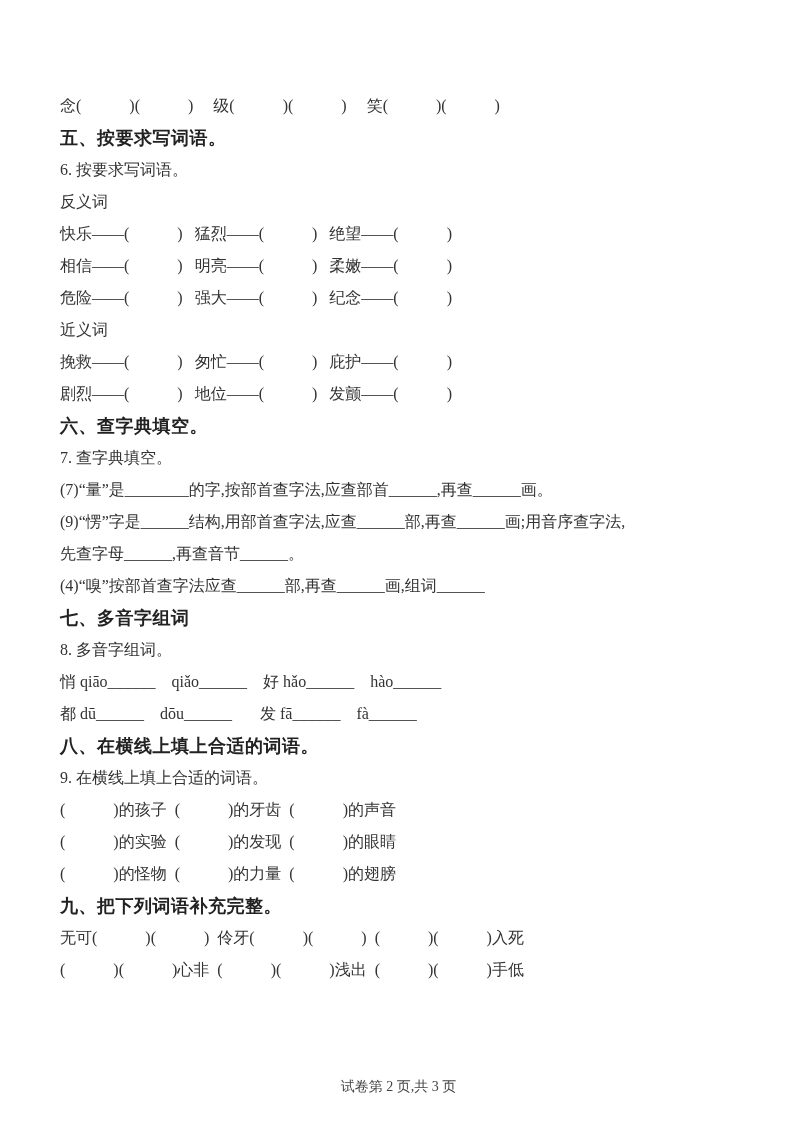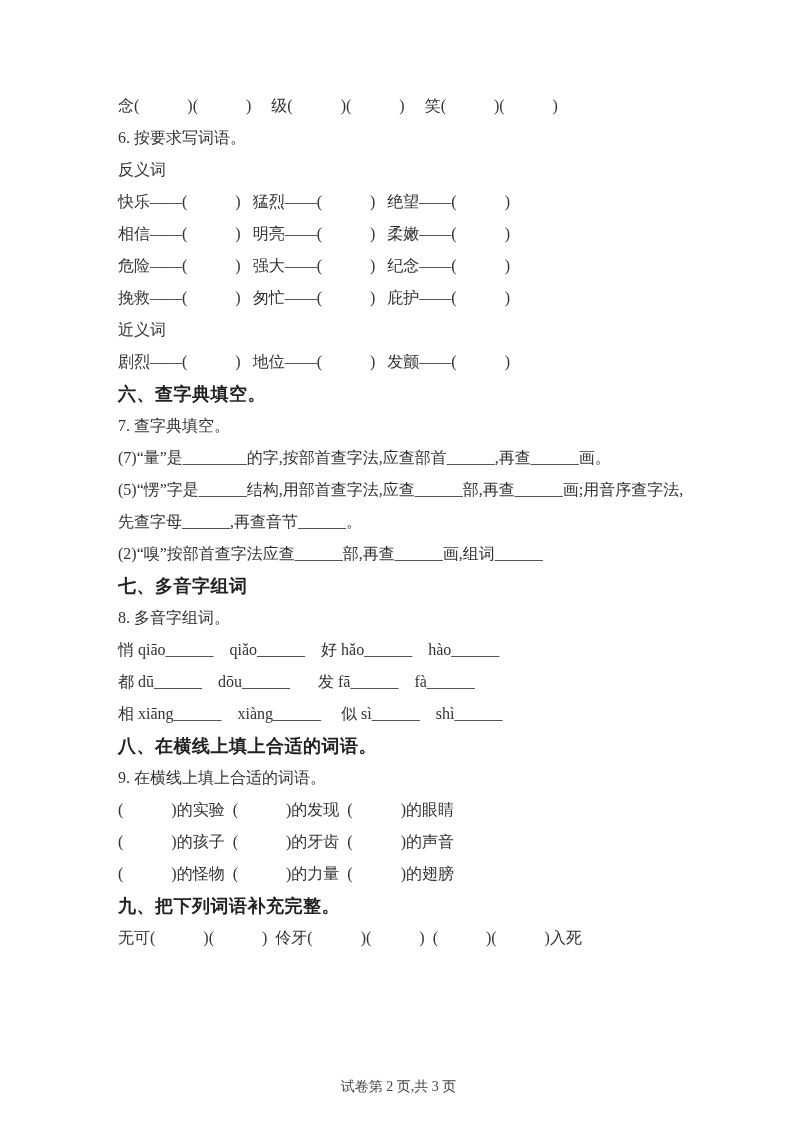--- a/index.html
+++ b/index.html
@@ -10,21 +10,21 @@
   .doc {
     position: relative;
     width: 793px;
     height: 1122px;
     background: #ffffff;
     overflow: hidden;
     font-family: "Liberation Serif", "DejaVu Serif", serif;
     color: #333333;
   }
   .doc-body {
-    padding: 90px 70px 0 118px;
+    padding: 90px 70px 0 60px;
   }
   .line {
     margin: 0;
     height: 32px;
     line-height: 32px;
     font-size: 16px;
     white-space: pre;
     color: #333333;
   }
   .heading {
@@ -46,56 +46,57 @@
 </style>
 </head>
 <body>
 
 <div class="doc">
   <div class="doc-body">
 
     <p class="line">念(            )(            )     级(            )(            )     笑(            )(            )</p>
 
     <section>
+      <p class="line heading">五、按要求写词语。</p>
       <p class="line">6. 按要求写词语。</p>
       <p class="line">反义词</p>
       <p class="line">快乐——(            )   猛烈——(            )   绝望——(            )</p>
       <p class="line">相信——(            )   明亮——(            )   柔嫩——(            )</p>
       <p class="line">危险——(            )   强大——(            )   纪念——(            )</p>
+      <p class="line">近义词</p>
       <p class="line">挽救——(            )   匆忙——(            )   庇护——(            )</p>
-      <p class="line">近义词</p>
       <p class="line">剧烈——(            )   地位——(            )   发颤——(            )</p>
     </section>
 
     <section>
       <p class="line heading">六、查字典填空。</p>
       <p class="line">7. 查字典填空。</p>
       <p class="line">(7)“量”是________的字,按部首查字法,应查部首______,再查______画。</p>
-      <p class="line">(5)“愣”字是______结构,用部首查字法,应查______部,再查______画;用音序查字法,</p>
+      <p class="line">(9)“愣”字是______结构,用部首查字法,应查______部,再查______画;用音序查字法,</p>
       <p class="line">先查字母______,再查音节______。</p>
-      <p class="line">(2)“嗅”按部首查字法应查______部,再查______画,组词______</p>
+      <p class="line">(4)“嗅”按部首查字法应查______部,再查______画,组词______</p>
     </section>
 
     <section>
       <p class="line heading">七、多音字组词</p>
       <p class="line">8. 多音字组词。</p>
       <p class="line">悄 qiāo______    qiǎo______    好 hǎo______    hào______</p>
       <p class="line">都 dū______    dōu______       发 fā______    fà______</p>
-      <p class="line">相 xiāng______    xiàng______     似 sì______    shì______</p>
     </section>
 
     <section>
       <p class="line heading">八、在横线上填上合适的词语。</p>
       <p class="line">9. 在横线上填上合适的词语。</p>
+      <p class="line">(            )的孩子  (            )的牙齿  (            )的声音</p>
       <p class="line">(            )的实验  (            )的发现  (            )的眼睛</p>
-      <p class="line">(            )的孩子  (            )的牙齿  (            )的声音</p>
       <p class="line">(            )的怪物  (            )的力量  (            )的翅膀</p>
     </section>
 
     <section>
       <p class="line heading">九、把下列词语补充完整。</p>
       <p class="line">无可(            )(            )  伶牙(            )(            )  (            )(            )入死</p>
+      <p class="line">(            )(            )心非  (            )(            )浅出  (            )(            )手低</p>
     </section>
 
   </div>
 
   <div class="footer">试卷第 2 页,共 3 页</div>
 </div>
 
 </body></html>

